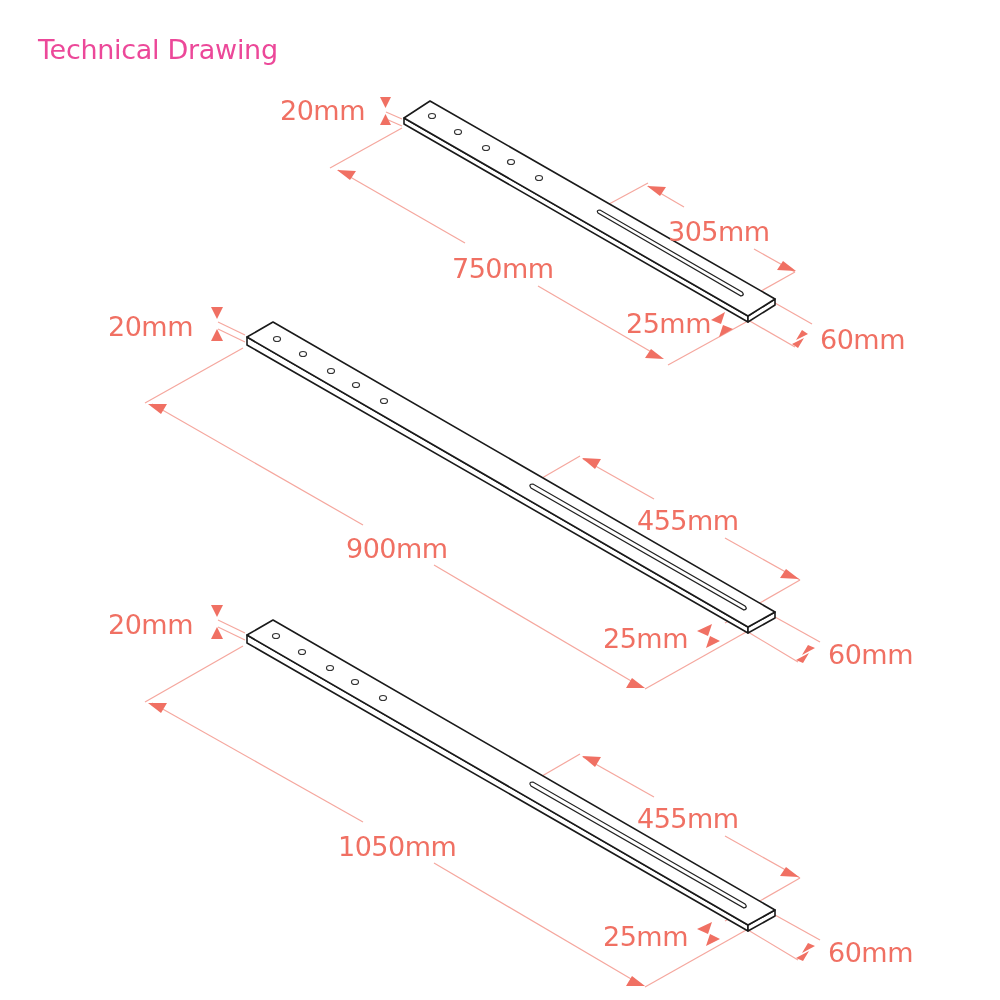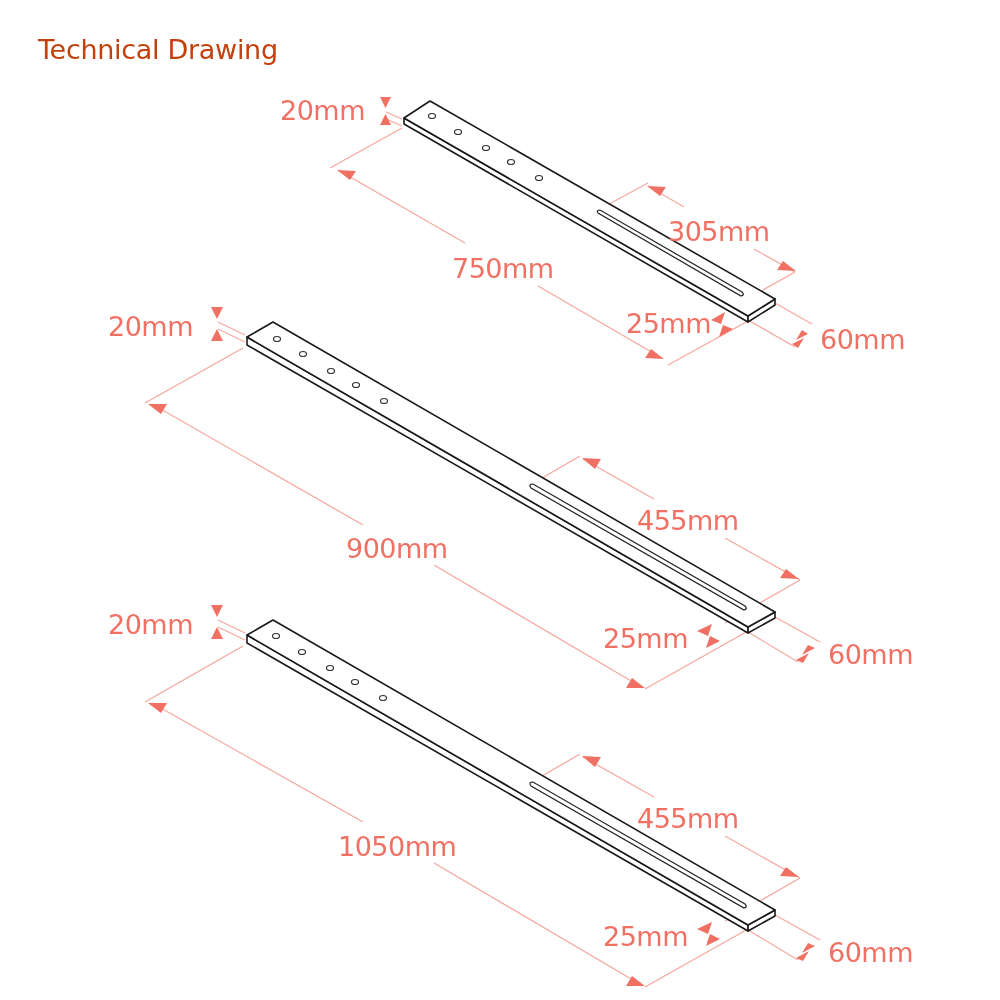--- a/index.html
+++ b/index.html
@@ -1,17 +1,17 @@
 <!DOCTYPE html>
 <html><head>
   <meta charset="utf-8">
   <style>
     html, body { margin: 0; padding: 0; background: #ffffff; }
     body { width: 1000px; height: 1000px; position: relative; overflow: hidden; font-family: "DejaVu Sans", sans-serif; }
-    .title { position: absolute; left: 38px; top: 34px; font-size: 27px; color: #c2410c; font-family: "DejaVu Sans", sans-serif; letter-spacing: -0.3px; }
+    .title { position: absolute; left: 38px; top: 34px; font-size: 27px; color: #ec4899; font-family: "DejaVu Sans", sans-serif; letter-spacing: -0.3px; }
     svg { position: absolute; left: 0; top: 0; }
     .dim-label { font-family: "DejaVu Sans", sans-serif; font-size: 27px; fill: #f07063; letter-spacing: -0.5px; }
     .bar-edge { fill: #ffffff; stroke: #1a1a1a; stroke-width: 1.6; stroke-linejoin: round; }
     .bar-side { fill: #ffffff; stroke: #1a1a1a; stroke-width: 1.6; stroke-linejoin: round; }
     .hole { fill: #ffffff; stroke: #333333; stroke-width: 1.2; }
     .slot { fill: #ffffff; stroke: #222222; stroke-width: 1.2; }
     .ext { stroke: #f5a79e; stroke-width: 1.2; fill: none; }
     .arrow { fill: #f07063; }
   </style>
 </head>

